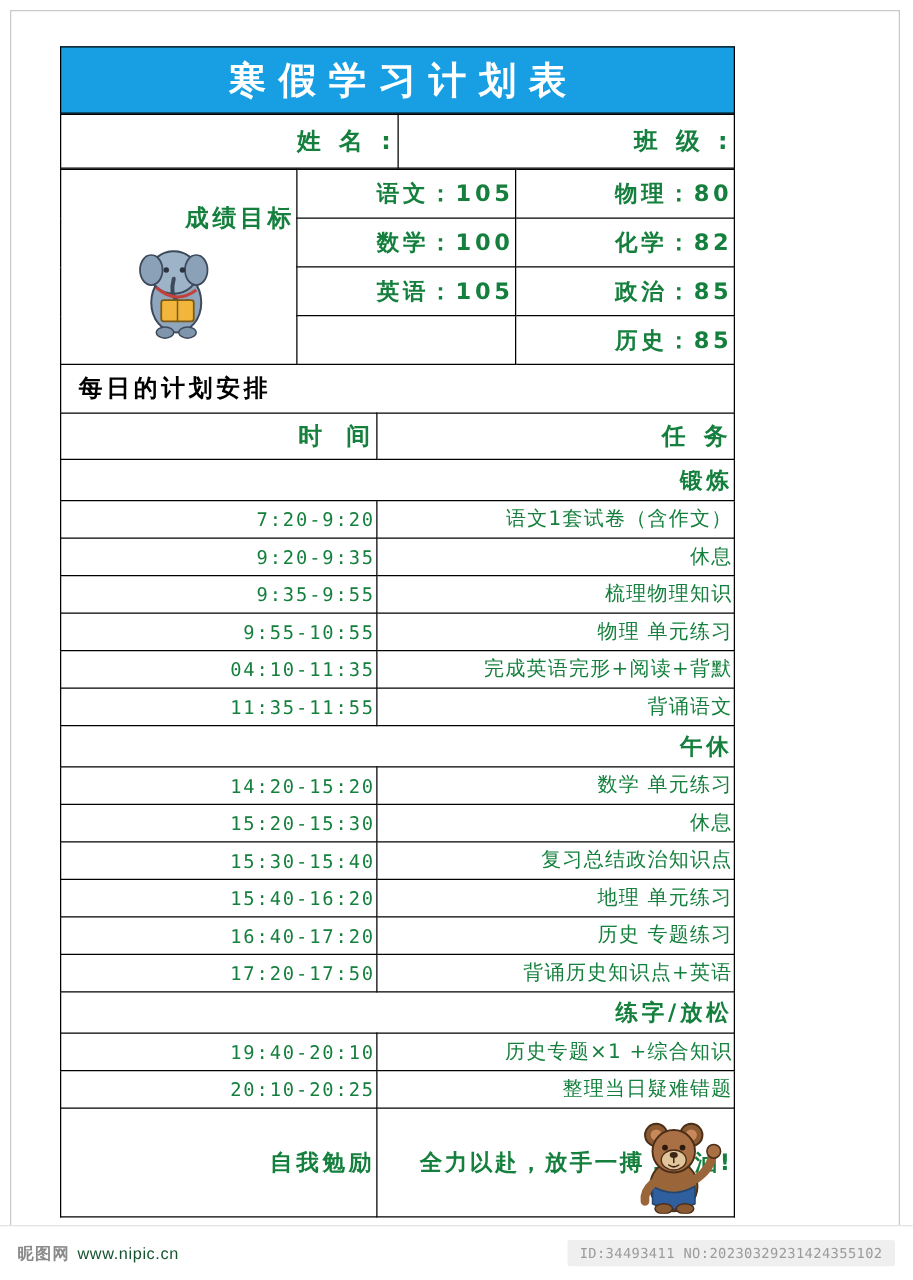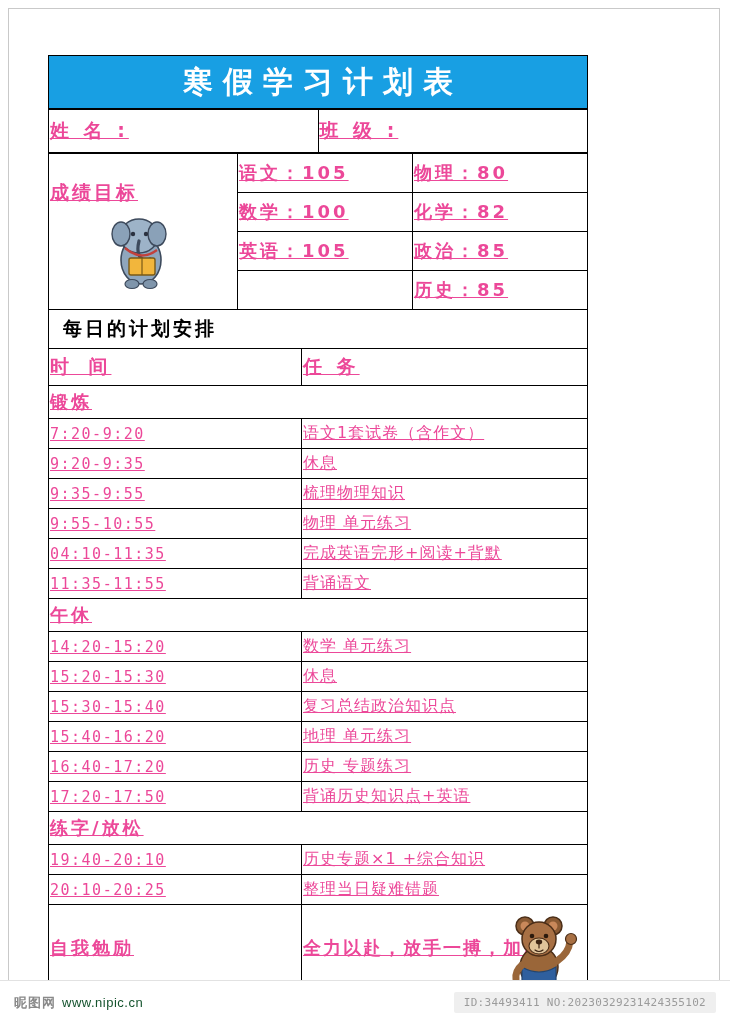--- a/index.html
+++ b/index.html
@@ -22,21 +22,21 @@
     top: 8px;
     width: 712px;
     height: 1006px;
     border: 1px solid #c9c9c9;
     box-sizing: border-box;
   }
 
   .sheet {
     position: absolute;
     left: 48px;
-    top: 55px;
+    top: 37px;
     width: 540px;
     box-sizing: border-box;
   }
 
   
   .title-banner {
     background: #189fe3;
     border: 1px solid #000;
     box-sizing: border-box;
     height: 54px;
@@ -54,25 +54,24 @@
   }
 
   
   table.grid {
     border-collapse: collapse;
     width: 100%;
     table-layout: fixed;
   }
   table.grid td {
     border: 1px solid #000;
-    text-align: left;
+    text-align: right;
     vertical-align: middle;
     font-family: "DejaVu Sans", "Liberation Sans", sans-serif;
-    color: #ec4899;
-    text-decoration: underline;
+    color: #15803d;
   }
 
   
   .info-table td {
     height: 40px;
     font-size: 19px;
     font-weight: bold;
     letter-spacing: 4px;
   }
 

